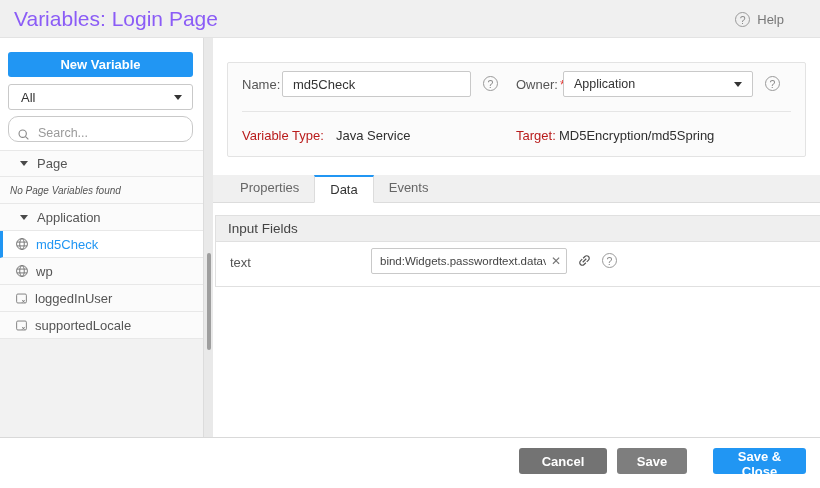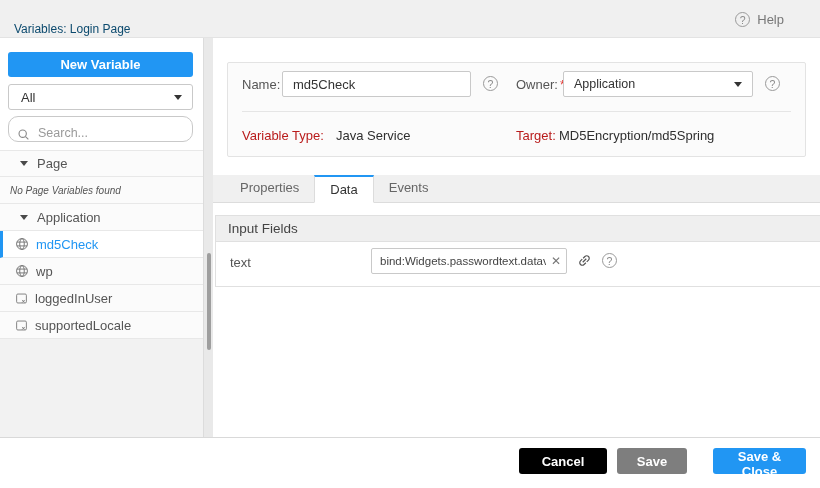--- a/index.html
+++ b/index.html
@@ -8,22 +8,22 @@
     background:#ffffff;
     font-family:"Liberation Sans","DejaVu Sans",sans-serif;
     -webkit-font-smoothing:antialiased;
   }
   
   .app-header{
     position:absolute;left:0;top:0;width:820px;height:38px;
     background:#f0f0f0;border-bottom:1px solid #e3e3e3;box-sizing:border-box;
   }
   .app-title{
-    position:absolute;left:14px;top:10px;line-height:38px;
-    font-size:12px;color:#0c4a6e;
+    position:absolute;left:14px;top:0;line-height:38px;
+    font-size:21px;color:#8b5cf6;
   }
   .help-link{
     position:absolute;right:36px;top:0;height:38px;
     display:flex;align-items:center;gap:7px;color:#777;font-size:13px;cursor:pointer;
   }
   .qcircle{
     display:inline-block;width:15px;height:15px;line-height:15px;border-radius:50%;
     border:1px solid #9a9a9a;color:#8a8a8a;font-size:10.5px;text-align:center;
     box-sizing:border-box;flex:0 0 auto;
   }
@@ -147,21 +147,21 @@
     flex:0 0 20px;text-align:center;font-size:12px;color:#777;cursor:pointer;line-height:24px;
   }
   .link-icon{position:absolute;left:361px;top:11px;cursor:pointer;display:flex;}
   .panel-body .qcircle{position:absolute;left:386px;top:11px;}
   
   .footer-sep{position:absolute;left:0;top:437px;width:820px;border-top:1px solid #d9d9d9;}
   .footer-btn{
     position:absolute;top:448px;height:26px;border:none;border-radius:3px;color:#fff;
     font-size:13px;font-weight:600;font-family:inherit;cursor:pointer;
   }
-  .btn-cancel{left:519px;width:88px;background:#000000;}
+  .btn-cancel{left:519px;width:88px;background:#737373;}
   .btn-save{left:617px;width:70px;background:#7e7e7e;}
   .btn-save-close{left:713px;width:93px;background:#2196f3;}
 </style>
 </head>
 <body>
 
 <div class="app-header">
   <div class="app-title">Variables: Login Page</div>
   <div class="help-link">
     <span class="qcircle">?</span>

